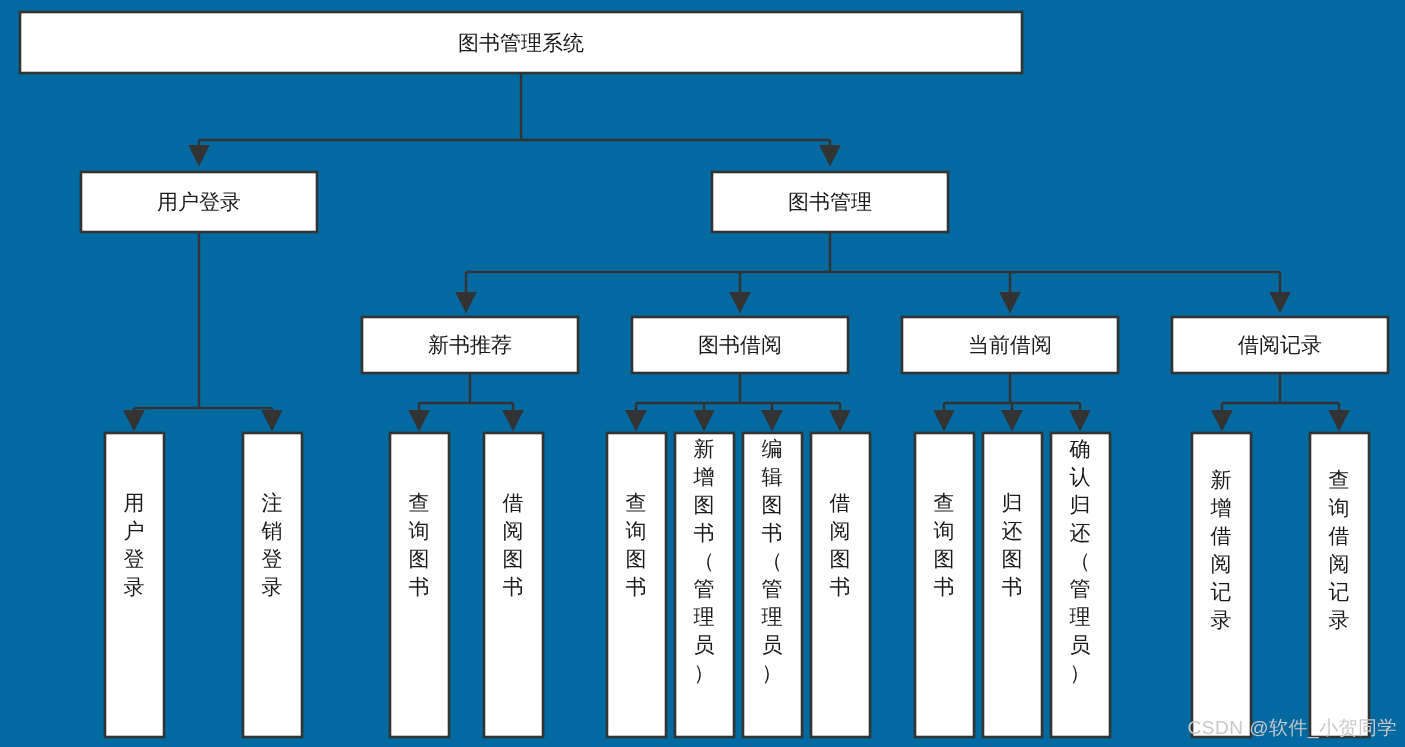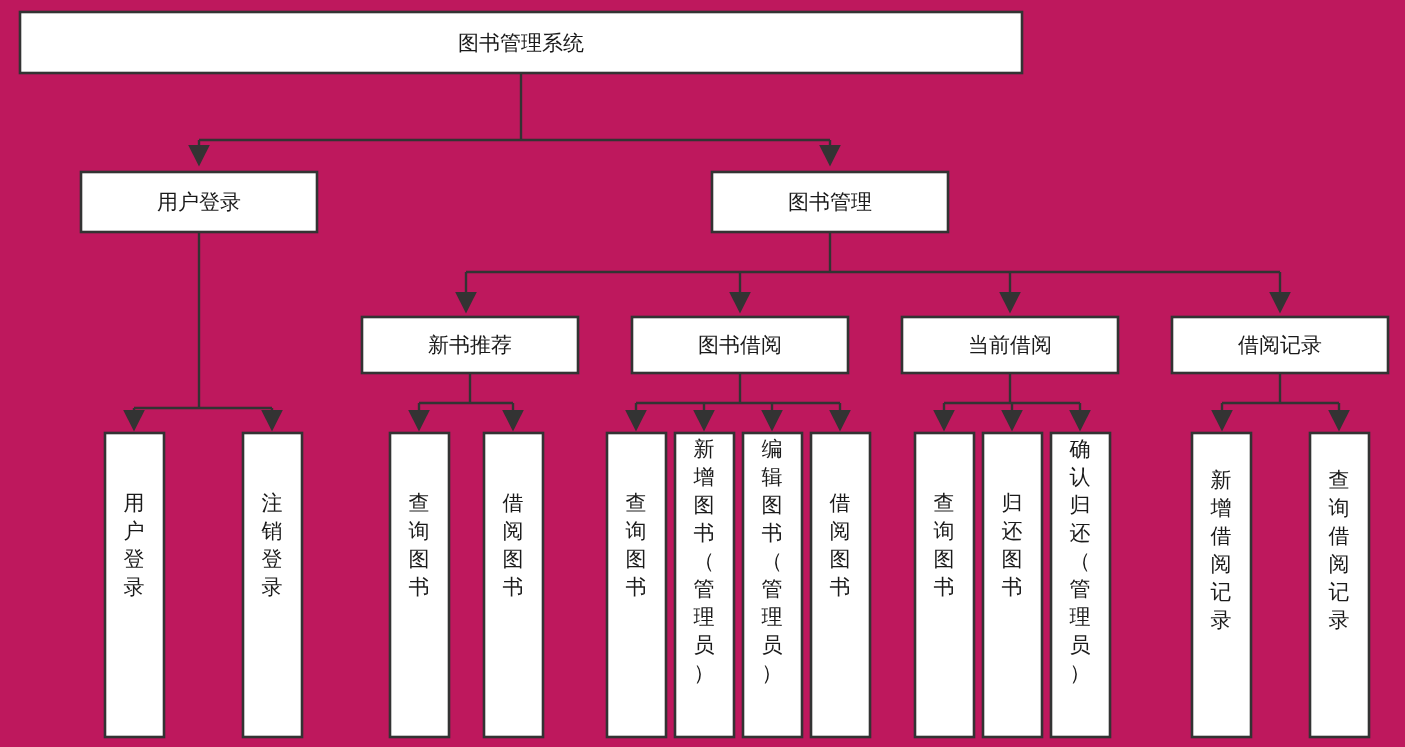--- a/index.html
+++ b/index.html
@@ -11,21 +11,21 @@
     width: 1405px;
     height: 747px;
     font-family: "Liberation Sans", "DejaVu Sans", sans-serif;
     overflow: hidden;
     position: relative;
   }
   #diagram-root {
     position: relative;
     width: 1405px;
     height: 747px;
-    background: #be185d;
+    background: #0369a1;
   }
   svg.flow {
     position: absolute;
     left: 0;
     top: 0;
     width: 1405px;
     height: 747px;
   }
   .node-box {
     fill: #ffffff;
@@ -227,14 +227,15 @@
       <text class="node-label-v" x="1221" y="487"><tspan x="1221" y="487">新</tspan><tspan x="1221" y="515">增</tspan><tspan x="1221" y="543">借</tspan><tspan x="1221" y="571">阅</tspan><tspan x="1221" y="599">记</tspan><tspan x="1221" y="627">录</tspan></text>
     </g>
 
     <g>
       <rect class="node-box" x="1310" y="433" width="59" height="304"></rect>
       <text class="node-label-v" x="1339" y="487"><tspan x="1339" y="487">查</tspan><tspan x="1339" y="515">询</tspan><tspan x="1339" y="543">借</tspan><tspan x="1339" y="571">阅</tspan><tspan x="1339" y="599">记</tspan><tspan x="1339" y="627">录</tspan></text>
     </g>
 
   </svg>
 
+  <div class="watermark">CSDN @软件_小贺同学</div>
 
 </div>
 
 </body></html>

